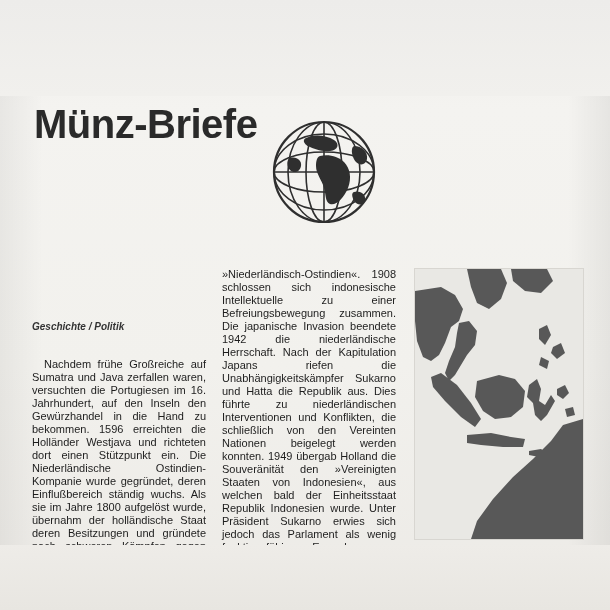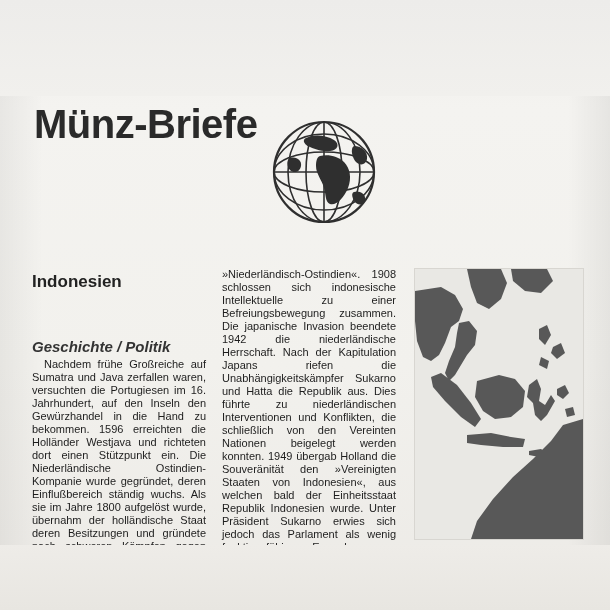--- a/index.html
+++ b/index.html
@@ -80,22 +80,22 @@
     position: absolute;
     left: 32px;
     top: 272px;
     font-size: 17px;
     font-weight: bold;
     color: #222;
   }
   .kicker {
     position: absolute;
     left: 32px;
-    top: 338px;
-    font-size: 15px;
+    top: 321px;
+    font-size: 10px;
     font-style: italic;
     font-weight: bold;
     color: #333;
   }
 
   
   .col {
     position: absolute;
     font-size: 11px;
     line-height: 13px;
@@ -178,21 +178,20 @@
           <path d="M52 40 C60 38, 70 40, 76 46 C82 52, 84 62, 80 72 C76 82, 68 90, 62 88 C57 86, 58 78, 56 72 C54 64, 48 58, 48 50 C48 45, 49 41, 52 40 Z"></path>
           <path d="M22 42 C28 40, 34 44, 33 50 C32 56, 26 58, 22 54 C19 51, 18 44, 22 42 Z"></path>
           <path d="M86 30 C94 30, 100 36, 99 43 C98 49, 92 50, 88 46 C84 42, 82 32, 86 30 Z"></path>
           <path d="M86 76 C92 74, 98 78, 97 84 C96 89, 90 90, 87 86 C84 82, 83 77, 86 76 Z"></path>
         </g>
       </svg>
     </div>
 
   </div>
 
-  <div class="article-title">Indonesien</div>
   <div class="kicker">Geschichte / Politik</div>
 
   <div class="col col-1">
     <p class="indent">Nachdem frühe Großreiche auf Sumatra und Java zerfallen waren, versuchten die Portugiesen im 16. Jahrhundert, auf den Inseln den Gewürzhandel in die Hand zu bekommen. 1596 erreichten die Holländer Westjava und richteten dort einen Stützpunkt ein. Die Niederländische Ostindien-Kompanie wurde gegründet, deren Einflußbereich ständig wuchs. Als sie im Jahre 1800 aufgelöst wurde, übernahm der holländische Staat deren Besitzungen und gründete nach schweren Kämpfen gegen einheimische Fürsten die Kolonie</p>
   </div>
 
   <div class="col col-2">
     <p>»Niederländisch-Ostindien«. 1908 schlossen sich indonesische Intellektuelle zu einer Befreiungsbewegung zusammen. Die japanische Invasion beendete 1942 die niederländische Herrschaft. Nach der Kapitulation Japans riefen die Unabhängigkeitskämpfer Sukarno und Hatta die Republik aus. Dies führte zu niederländischen Interventionen und Konflikten, die schließlich von den Vereinten Nationen beigelegt werden konnten. 1949 übergab Holland die Souveränität den »Vereinigten Staaten von Indonesien«, aus welchen bald der Einheitsstaat Republik Indonesien wurde. Unter Präsident Sukarno erwies sich jedoch das Parlament als wenig funktionsfähig. Es kam zu Aufständen und 1965 zu einem Putschversuch, der von der Armee unter General Suharto niedergeschlagen wurde. Dieser wurde 1968 zum Prä-</p>
   </div>
 

